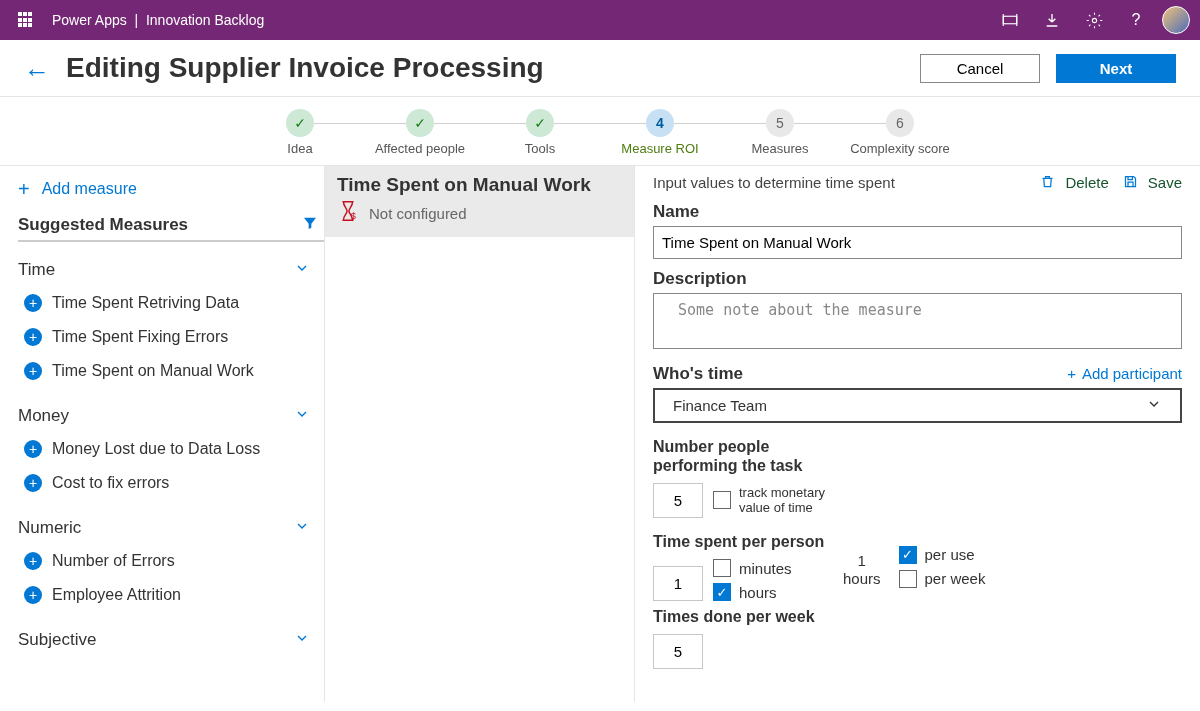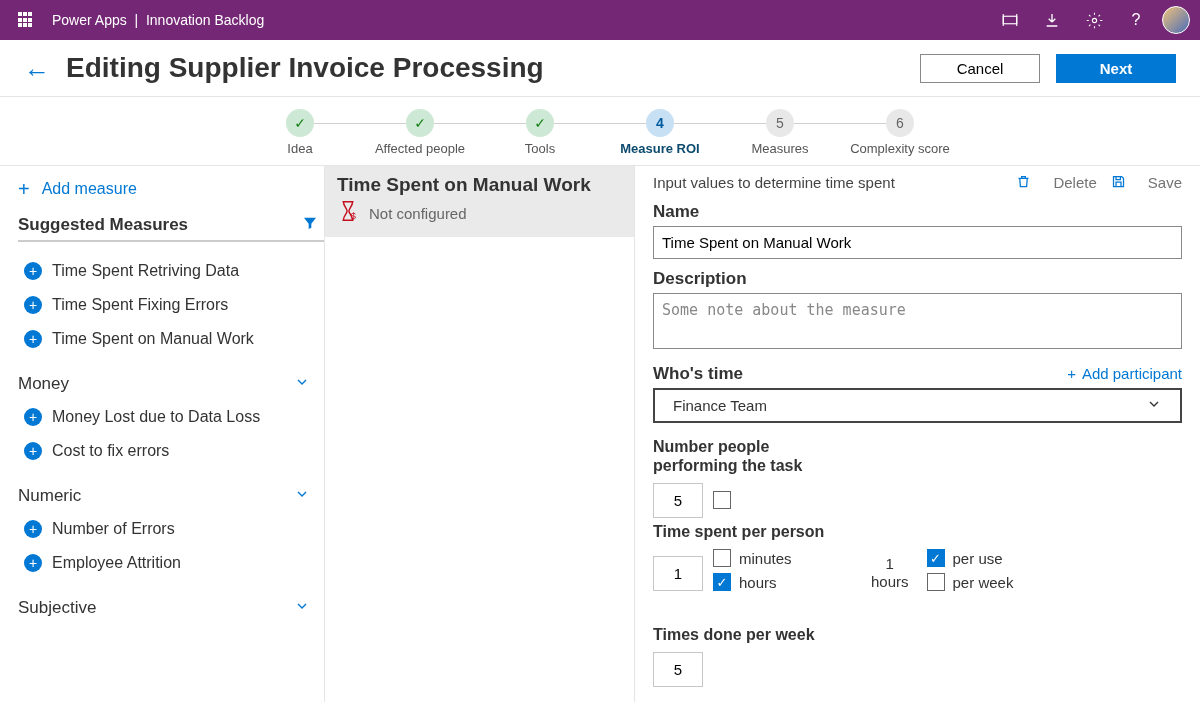--- a/index.html
+++ b/index.html
@@ -21,21 +21,21 @@
 
     .wizard { display: flex; justify-content: center; align-items: flex-start; padding: 12px 0 8px; border-bottom: 1px solid #e5e5e5; position: relative; }
     .step { width: 120px; text-align: center; position: relative; }
     .step-circle { width: 28px; height: 28px; border-radius: 50%; margin: 0 auto 4px; display: flex; align-items: center; justify-content: center; font-size: 14px; position: relative; z-index: 2; }
     .step-done .step-circle { background: #cde8d4; color: #107c10; }
     .step-active .step-circle { background: #c7e0f4; color: #005a9e; font-weight: 600; }
     .step-pending .step-circle { background: #e8e8e8; color: #666; }
     .step-line { position: absolute; top: 14px; left: 50%; width: 100%; height: 1px; background: #d0d0d0; z-index: 1; }
     .step:last-child .step-line { display: none; }
     .step-label { font-size: 13px; line-height: 1.2; color: #555; }
-    .step-active .step-label { font-weight: 700; color: #0c4a6e; }
+    .step-active .step-label { font-weight: 400; color: #4d7c0f; }
 
     .content { display: flex; height: calc(711px - 40px - 63px - 72px); }
 
     .sidebar { width: 325px; border-right: 1px solid #e5e5e5; overflow-y: auto; padding: 8px 0 8px 18px; }
     .add-measure { display: flex; align-items: center; gap: 12px; color: #0078d4; font-size: 16px; padding: 4px 0 10px; cursor: pointer; }
     .plus-thin { font-size: 20px; font-weight: 300; }
     .suggested-header { display: flex; align-items: center; justify-content: space-between; padding: 4px 6px 4px 0; font-size: 17px; font-weight: 600; border-bottom: 2px solid #ccc; margin-bottom: 6px; }
     .filter-icon { color: #0078d4; }
     .group { margin-top: 12px; }
     .group-header { display: flex; justify-content: space-between; align-items: center; font-size: 17px; padding: 6px 14px 6px 0; cursor: pointer; }
@@ -45,32 +45,32 @@
 
     .mid-col { width: 310px; border-right: 1px solid #e5e5e5; }
     .measure-card { background: #eaeaea; padding: 8px 12px 10px; }
     .measure-card-title { font-size: 19px; font-weight: 600; margin-bottom: 4px; }
     .measure-card-status { display: flex; align-items: center; gap: 10px; color: #666; font-size: 15px; }
     .hourglass-icon { color: #c50f1f; font-size: 20px; }
 
     .detail { flex: 1; padding: 8px 18px; overflow-y: auto; }
     .detail-top { display: flex; align-items: center; gap: 14px; margin-bottom: 10px; }
     .detail-hint { flex: 1; color: #444; font-size: 15px; }
-    .detail-action { display: flex; align-items: center; gap: 22px; color: #737373; cursor: pointer; font-size: 15px; }
+    .detail-action { display: flex; align-items: center; gap: 10px; color: #14532d; cursor: pointer; font-size: 15px; }
     .detail-action .ico { color: #0078d4; }
 
     .field-label { font-size: 17px; font-weight: 600; margin: 10px 0 4px; }
     .label-row { display: flex; justify-content: space-between; align-items: center; }
     .text-input { width: 100%; border: 1px solid #8a8886; padding: 7px 8px; font-size: 15px; }
     .select-input { width: 100%; border: 2px solid #444; padding: 6px 18px; font-size: 15px; display: flex; justify-content: space-between; align-items: center; background: #fff; }
     .add-participant { display: flex; align-items: center; gap: 6px; color: #0078d4; font-size: 15px; cursor: pointer; }
-    .textarea { width: 100%; border: 1px solid #8a8886; padding: 7px 8px; font-size: 15px; height: 56px; resize: none; }
+    .textarea { width: 100%; border: 1px solid #8a8886; padding: 7px 24px; font-size: 15px; height: 56px; resize: none; }
     .textarea::placeholder { color: #888; }
 
-    .bottom-row { display: flex; gap: 28px; margin-top: 4px; align-items: flex-end; flex-wrap: wrap; }
+    .bottom-row { display: flex; margin-top: 14px; align-items: center; flex-wrap: wrap; }
     .bcol { min-width: 150px; }
     .bcol-label { font-size: 16px; font-weight: 700; margin-bottom: 8px; line-height: 1.2; }
     .inline { display: flex; align-items: center; gap: 10px; }
     .num-input { width: 50px; text-align: center; border: 1px solid #c8c6c4; padding: 8px 4px; font-size: 15px; }
     .check-row { display: flex; align-items: center; gap: 8px; font-size: 15px; margin-bottom: 6px; }
     .chk { width: 18px; height: 18px; border: 1px solid #666; display: flex; align-items: center; justify-content: center; font-size: 13px; color: #fff; }
     .chk.on { background: #0078d4; border-color: #0078d4; }
     .unit-display { text-align: center; font-size: 15px; line-height: 1.2; }
     .small-text { font-size: 13px; line-height: 1.2; }
   </style>
@@ -170,20 +170,26 @@
     <div class="suggested-header">
       <span>Suggested Measures</span>
       <span class="filter-icon">
         <svg width="16" height="16" viewBox="0 0 24 24" fill="#0078d4">
             <path d="M3 4h18l-7 9v6l-4 2v-8L3 4z"></path>
           </svg>
       </span>
     </div>
     <div id="groups">
         <div class="group">
+          <div class="group-header">
+            <span>Time</span>
+            <span class="chevron"><svg width="16" height="16" viewBox="0 0 24 24" fill="none" stroke="#0078d4" stroke-width="2">
+                <path d="M6 9l6 6 6-6"></path>
+              </svg></span>
+          </div>
           <div class="measure-item">
             <span class="add-circle">+</span>
             <span>Time Spent Retriving Data</span>
           </div>
           <div class="measure-item">
             <span class="add-circle">+</span>
             <span>Time Spent Fixing Errors</span>
           </div>
           <div class="measure-item">
             <span class="add-circle">+</span>
@@ -288,20 +294,21 @@
             <path d="M6 9l6 6 6-6"></path>
           </svg></span>
     </div>
 
     <div style="margin-top:14px">
       <div class="bcol-label" style="max-width:170px">Number people performing the task</div>
       <div class="inline">
         <input class="num-input" value="5" style="">
         <div class="check-row" style="margin-bottom:0">
           <span class="chk"></span>
+          <span class="small-text" style="max-width:110px">track monetary value of time</span>
         </div>
       </div>
     </div>
 
     <div class="bottom-row">
       <div class="bcol" style="min-width:190px">
         <div class="bcol-label">Time spent per person</div>
         <div class="inline">
           <input class="num-input" value="1" style="">
           <div>

